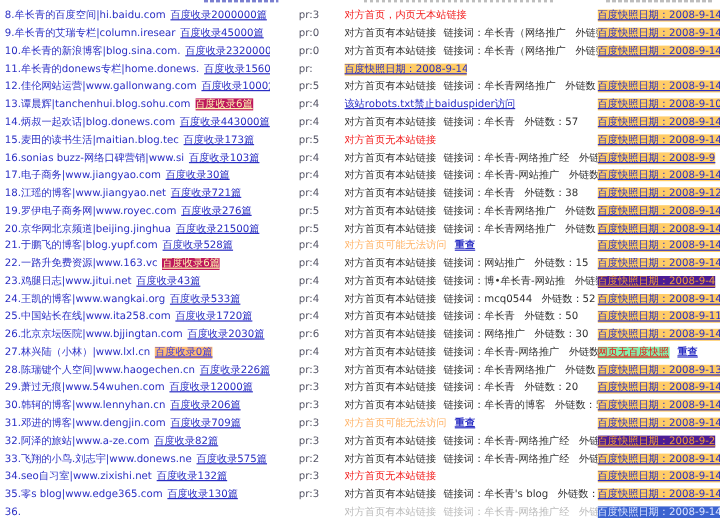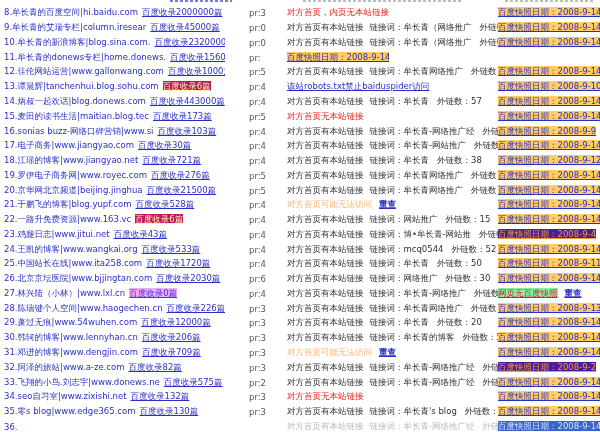--- a/index.html
+++ b/index.html
@@ -7,21 +7,21 @@
   #table{padding-top:6px;}
   .row{display:flex;align-items:center;height:14.78px;white-space:nowrap;}
   .c-site{width:221px;padding-left:4px;overflow:hidden;flex:none;}
   .c-pr{width:38px;flex:none;color:#556;overflow:hidden;margin-left:24px;}
   .c-status{flex:1;overflow:hidden;}
   .c-snap{width:102px;flex:none;overflow:hidden;}
   a{cursor:pointer;}
   .site{color:#2b2fc4;text-decoration:none;}
   .shoulu{color:#2b2fc4;text-decoration:underline;margin-left:4px;}
   .shoulu.hl-yellow{background:#be185d;color:#fdf2b0;}
-  .shoulu.hl-red{background:#f0abfc;color:#3a3ae0;}
+  .shoulu.hl-red{background:#fdba74;color:#3a3ae0;}
   .st{color:#333;}
   .st.st-red{color:#f21d1d;}
   .st.st-orange{color:#ffb469;}
   .anchor{color:#333;margin-left:6px;}
   .out{color:#333;margin-left:8px;}
   .robots{color:#2b2fc4;text-decoration:underline;}
   .recheck{color:#2b2fc4;text-decoration:underline;margin-left:7px;font-weight:bold;}
   .snap{background:#ffcc66;color:#2b2fc4;text-decoration:underline;}
   .snap.snap-faded{background:#4c1d95;color:#ef9d3a;}
   .snap.snap-blue{background:#3b63d0;color:#dbe4ff;text-decoration:none;}

